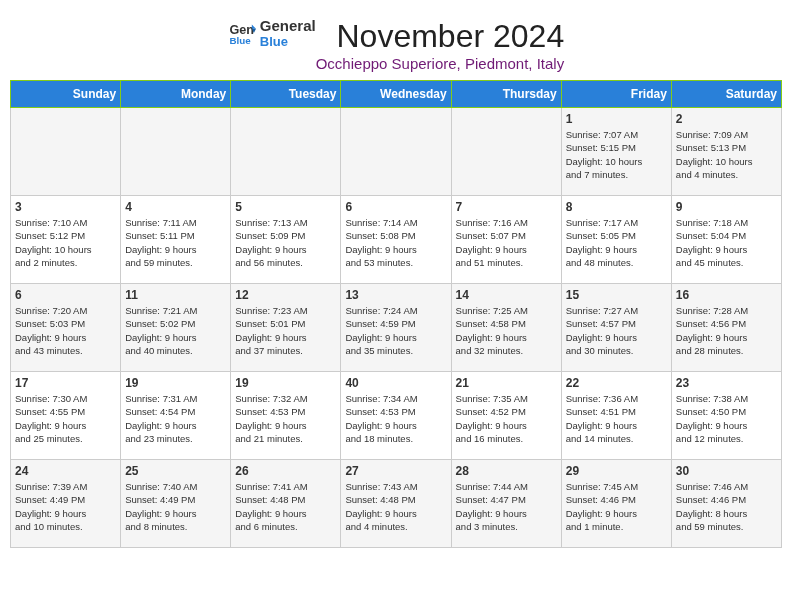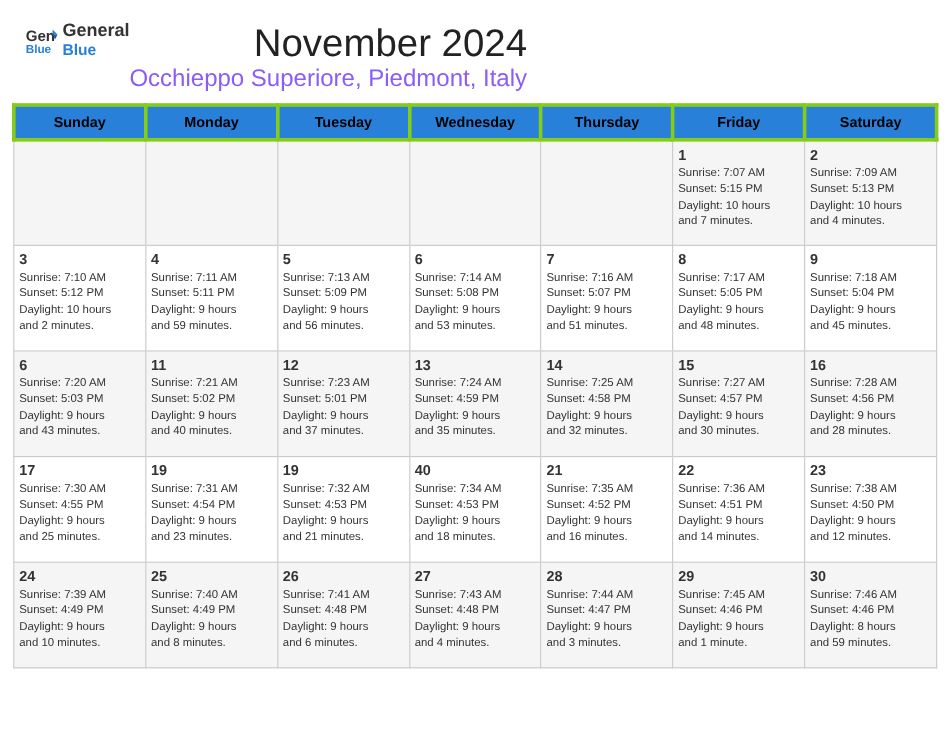--- a/index.html
+++ b/index.html
@@ -5,21 +5,21 @@
     * { margin: 0; padding: 0; box-sizing: border-box; }
     body {
       font-family: Arial, sans-serif;
       background: #fff;
       width: 792px;
       min-height: 612px;
       overflow: hidden;
     }
     .header {
       display: flex;
-      justify-content: flex-start;
+      justify-content: center;
       align-items: flex-start;
       padding: 18px 20px 8px 20px;
     }
     .logo {
       display: flex;
       align-items: center;
       gap: 4px;
     }
     .logo-icon {
       width: 28px;
@@ -27,36 +27,36 @@
     }
     .title-block {
       text-align: right;
     }
     .month-title {
       font-size: 32px;
       font-weight: normal;
       color: #222;
     }
     .location {
-      font-size: 20px;
-      color: #8b5cf6;
+      font-size: 15px;
+      color: #701a75;
     }
     table {
       width: 100%;
       border-collapse: collapse;
       table-layout: fixed;
     }
     thead tr th {
       background-color: #2980d9;
-      color: #000000;
+      color: #ffffff;
       font-size: 12px;
       font-weight: bold;
       padding: 6px 4px;
-      text-align: center;
-      border: 3px solid #84cc16;
+      text-align: right;
+      border: 1px solid #84cc16;
     }
     tbody tr td {
       border: 1px solid #ccc;
       vertical-align: top;
       padding: 4px 4px;
       font-size: 10px;
       color: #333;
       height: 88px;
       background: #fff;
     }

